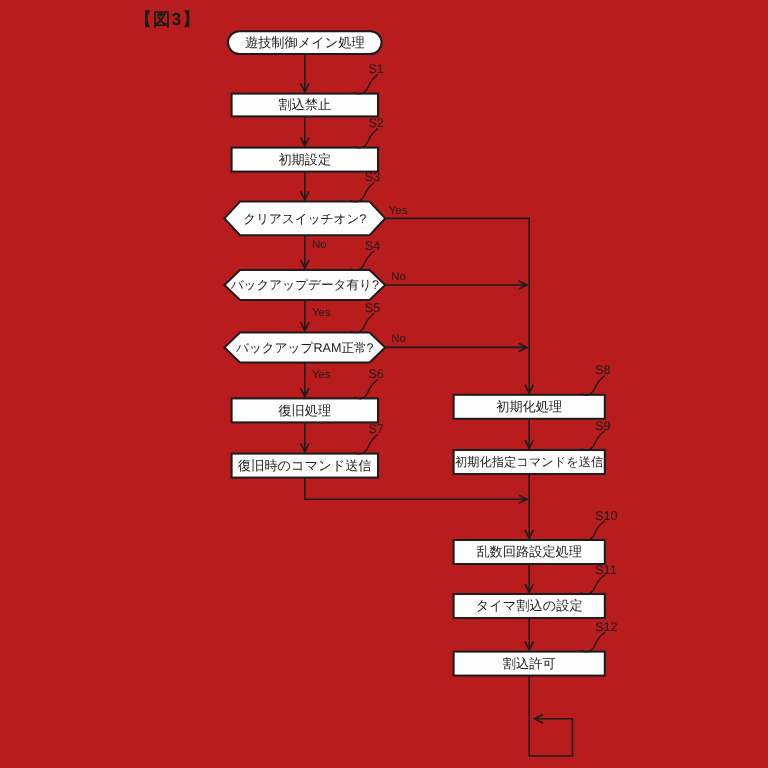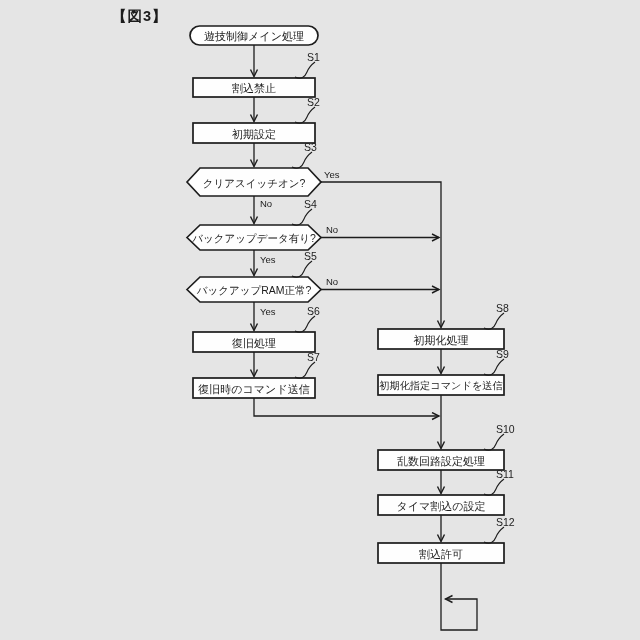--- a/index.html
+++ b/index.html
@@ -8,21 +8,21 @@
     background: #ffffff;
     width: 640px;
     height: 640px;
     overflow: hidden;
     font-family: "Liberation Sans", "DejaVu Sans", sans-serif;
   }
   .page {
     position: relative;
     width: 640px;
     height: 640px;
-    background: #e5e5e5;
+    background: #b91c1c;
   }
   svg text {
     fill: #1c1c1c;
     font-family: "Liberation Sans", "DejaVu Sans", sans-serif;
   }
   .fig-label { font-size: 14.5px; font-weight: bold; letter-spacing: 1px; }
   .node-text { font-size: 11px; }
   .node-text-sm { font-size: 10.2px; }
   .decision-text { font-size: 10.5px; }
   .step-ref { font-size: 10.5px; }

